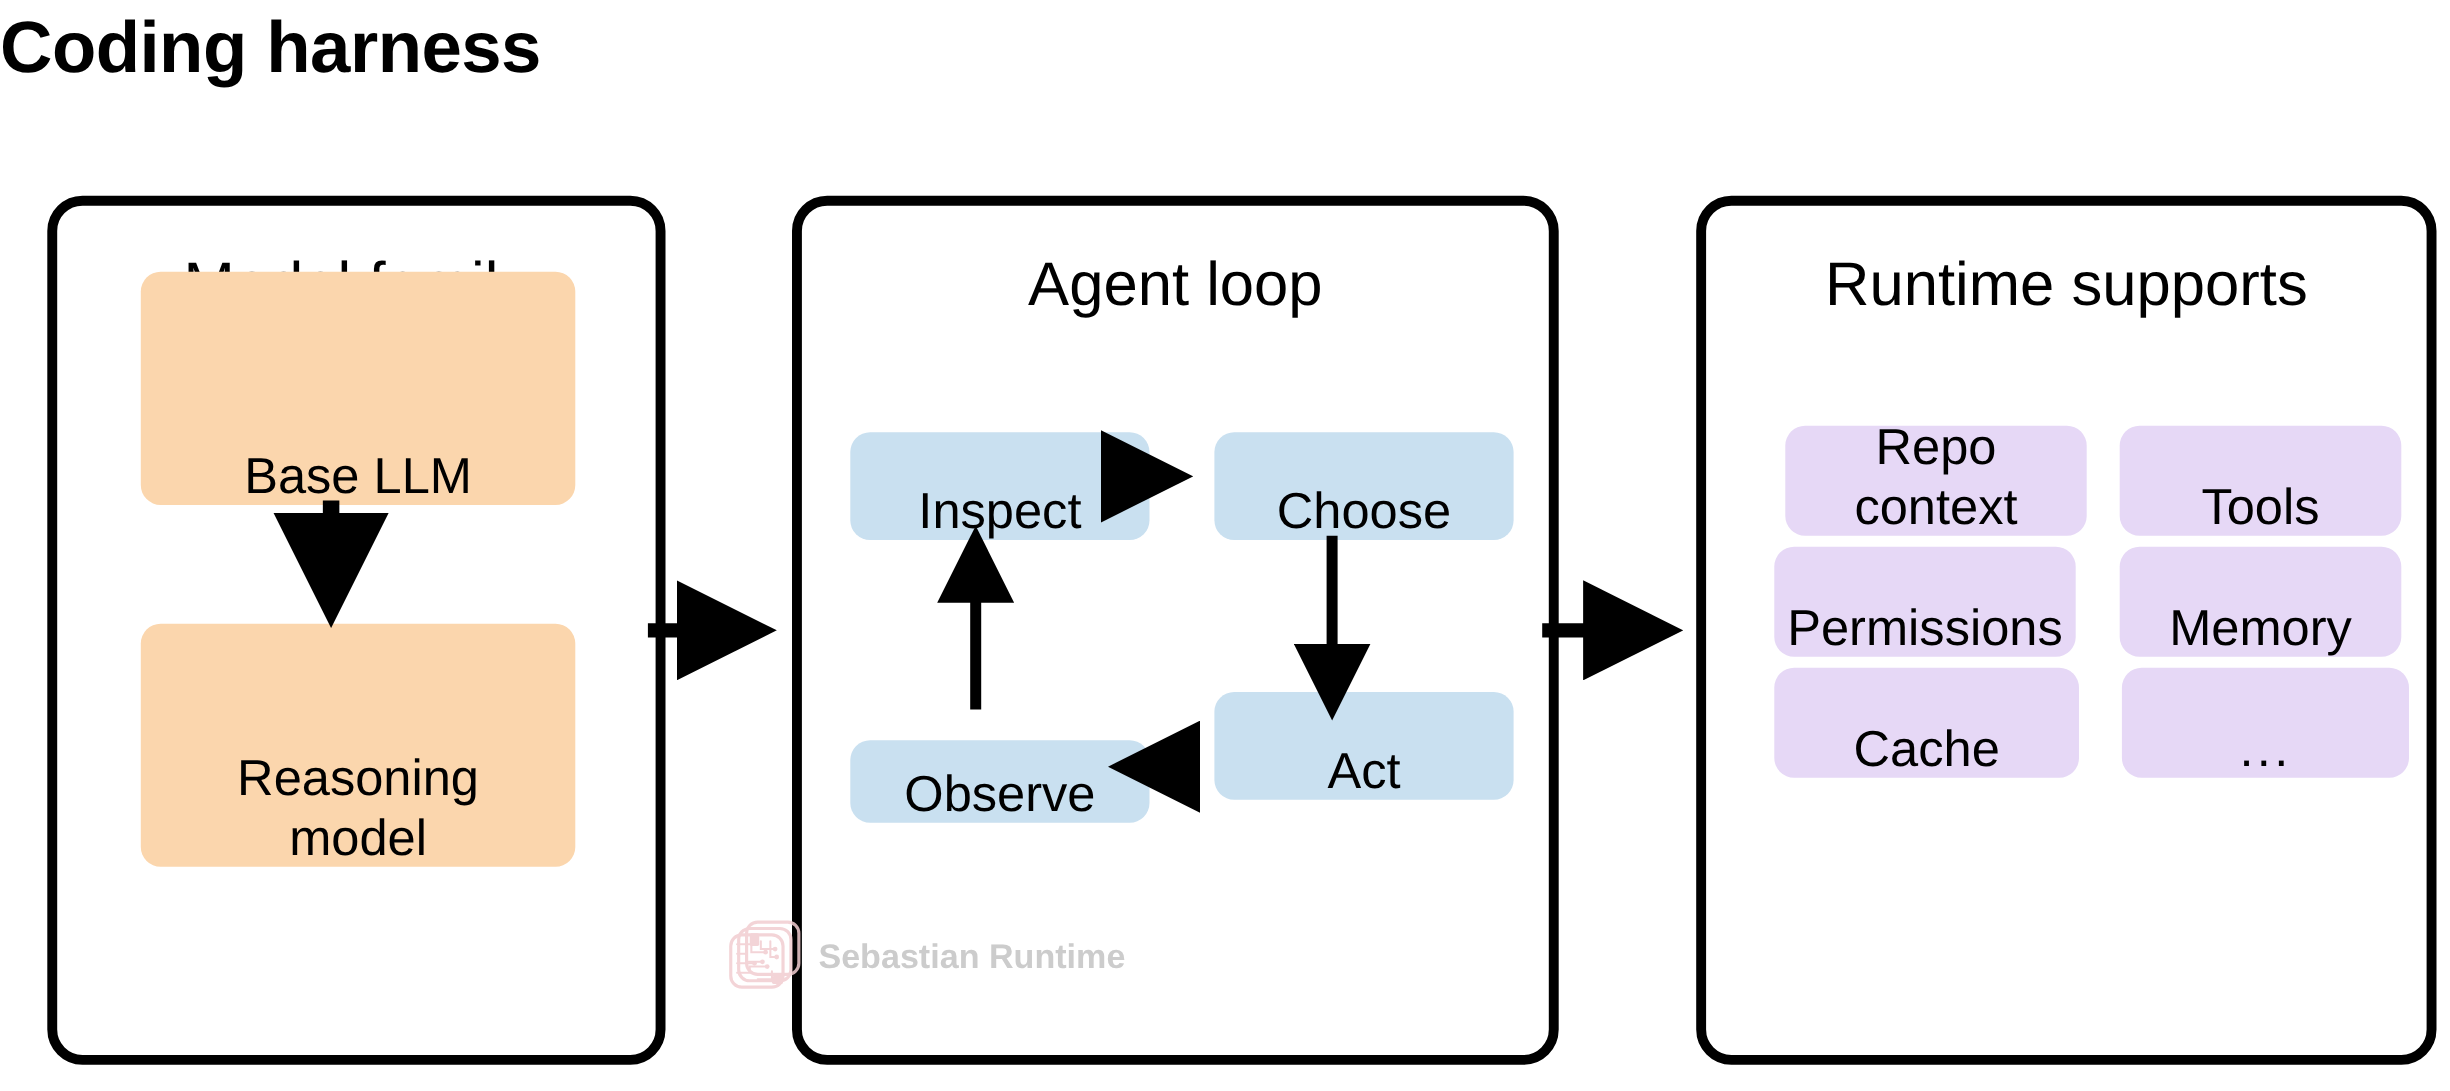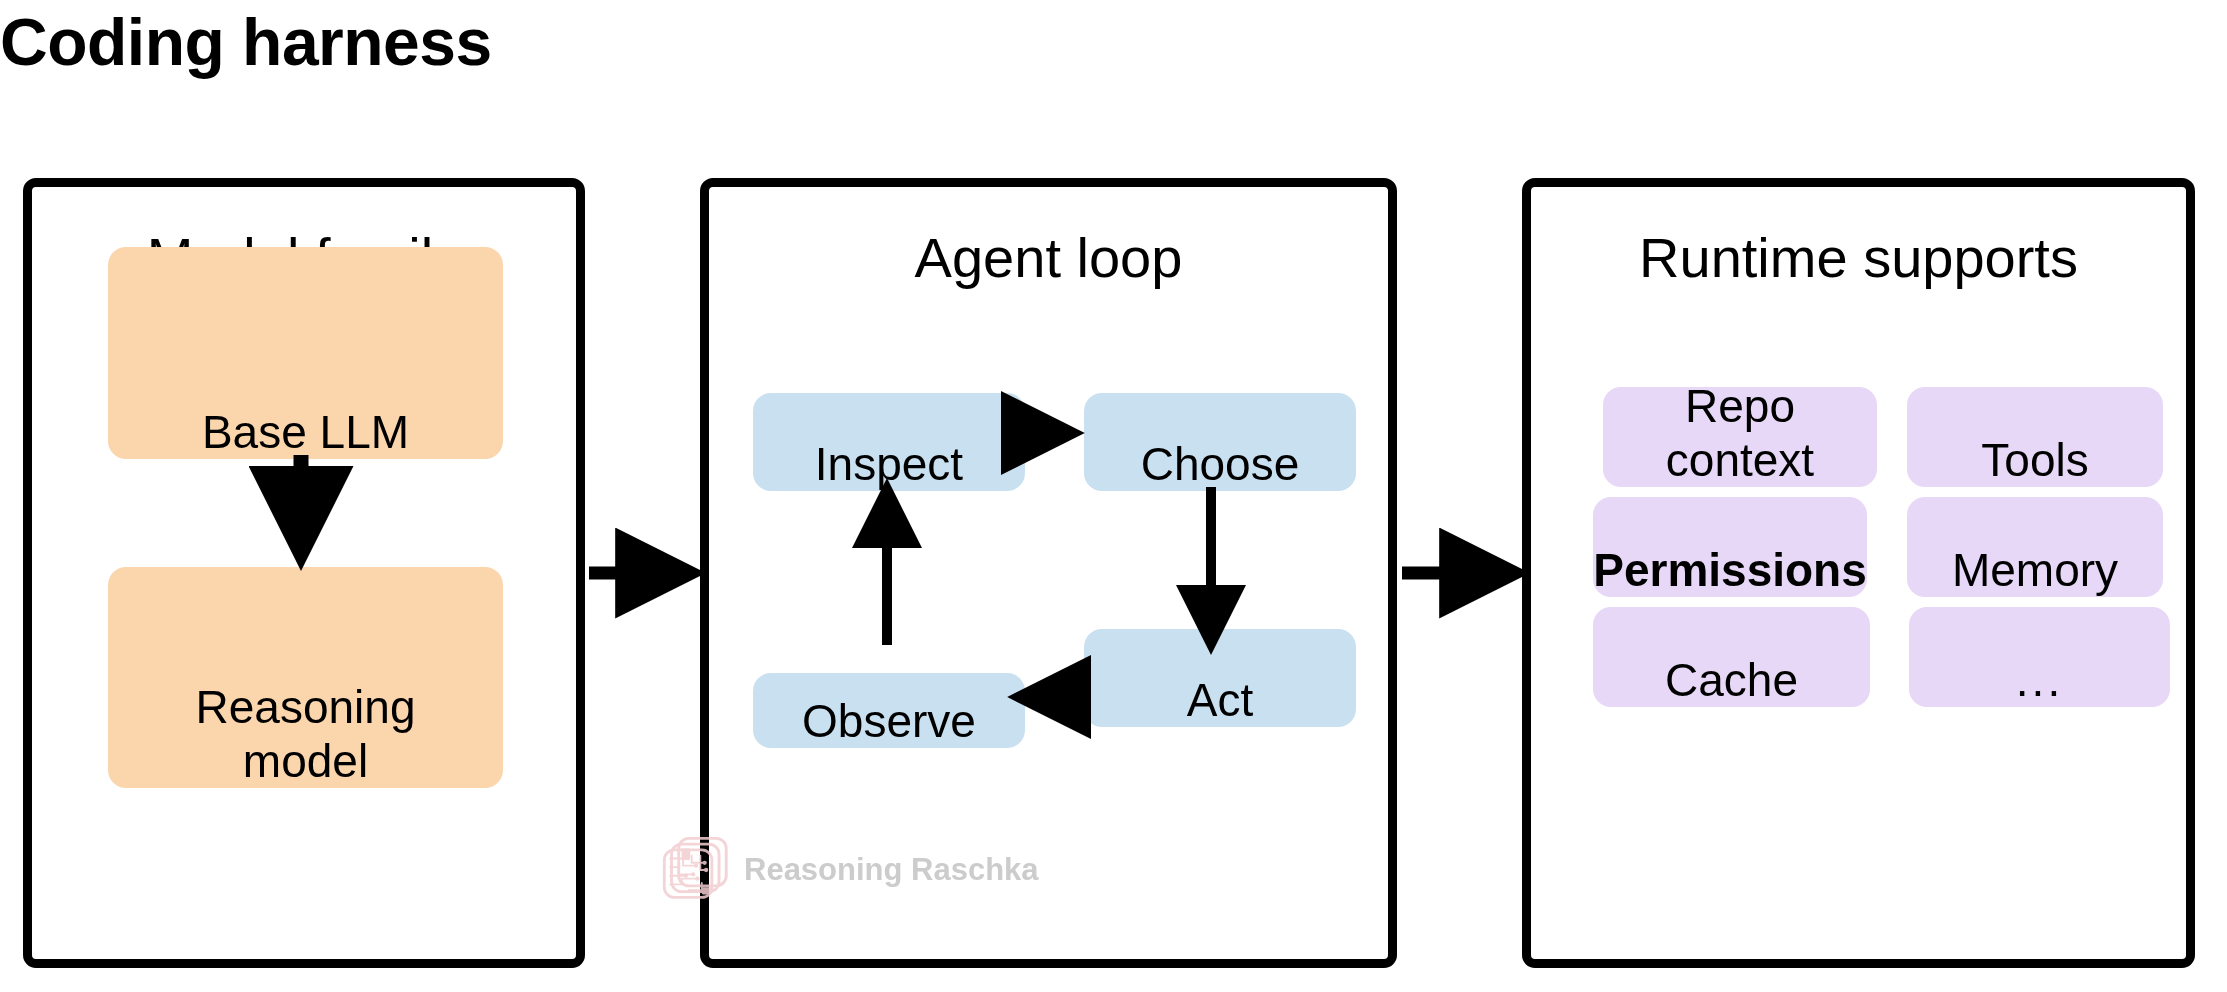--- a/index.html
+++ b/index.html
@@ -36,22 +36,23 @@
     font-weight: bold;
     letter-spacing: -0.5px;
     line-height: 1.1;
   }
 
   
   .panel {
     position: absolute;
     box-sizing: border-box;
     border: 9px solid #000000;
-    border-radius: 13px;
+    border-radius: 32px;
     background: #ffffff;
+    margin-left: 20px;
   }
   .panel-title {
     position: absolute;
     left: 0;
     width: 100%;
     text-align: center;
     font-size: 56px;
     line-height: 1.1;
     white-space: nowrap;
   }
@@ -87,21 +88,21 @@
 
   
   #node-inspect { left: 44px;  top: 206px; width: 272px; height: 98px; }
   #node-choose  { left: 375px; top: 206px; width: 272px; height: 98px; }
   #node-observe { left: 44px;  top: 486px; width: 272px; height: 75px; }
   #node-act     { left: 375px; top: 442px; width: 272px; height: 98px; }
 
   
   #node-repo-context { left: 72px;  top: 200px; width: 274px; height: 100px; }
   #node-tools        { left: 376px; top: 200px; width: 256px; height: 100px; }
-  #node-permissions  { left: 62px;  top: 310px; width: 274px; height: 100px; font-weight: bold; }
+  #node-permissions  { left: 62px;  top: 310px; width: 274px; height: 100px; }
   #node-memory       { left: 376px; top: 310px; width: 256px; height: 100px; }
   #node-cache        { left: 62px;  top: 420px; width: 277px; height: 100px; }
   #node-dots         { left: 378px; top: 420px; width: 261px; height: 100px; }
   #node-dots .node-label { letter-spacing: 3px; }
 
   
   #arrow-layer {
     position: absolute;
     left: 0; top: 0;
     width: 2227px;
@@ -251,16 +252,16 @@
         <circle cx="50" cy="44" r="3"></circle>
         <circle cx="46" cy="56" r="3"></circle>
         <circle cx="36" cy="58" r="3"></circle>
         <circle cx="52" cy="62" r="3"></circle>
         <circle cx="62" cy="40" r="3"></circle>
         <circle cx="64" cy="50" r="3"></circle>
         <rect x="30" y="20" width="12" height="16" rx="2"></rect>
         <rect x="58" y="74" width="14" height="10" rx="2"></rect>
       </g>
     </svg>
-    <span class="wm-text">Reasoning Raschka</span>
+    <span class="wm-text">Sebastian Runtime</span>
   </div>
 
 </div>
 
 </body></html>

